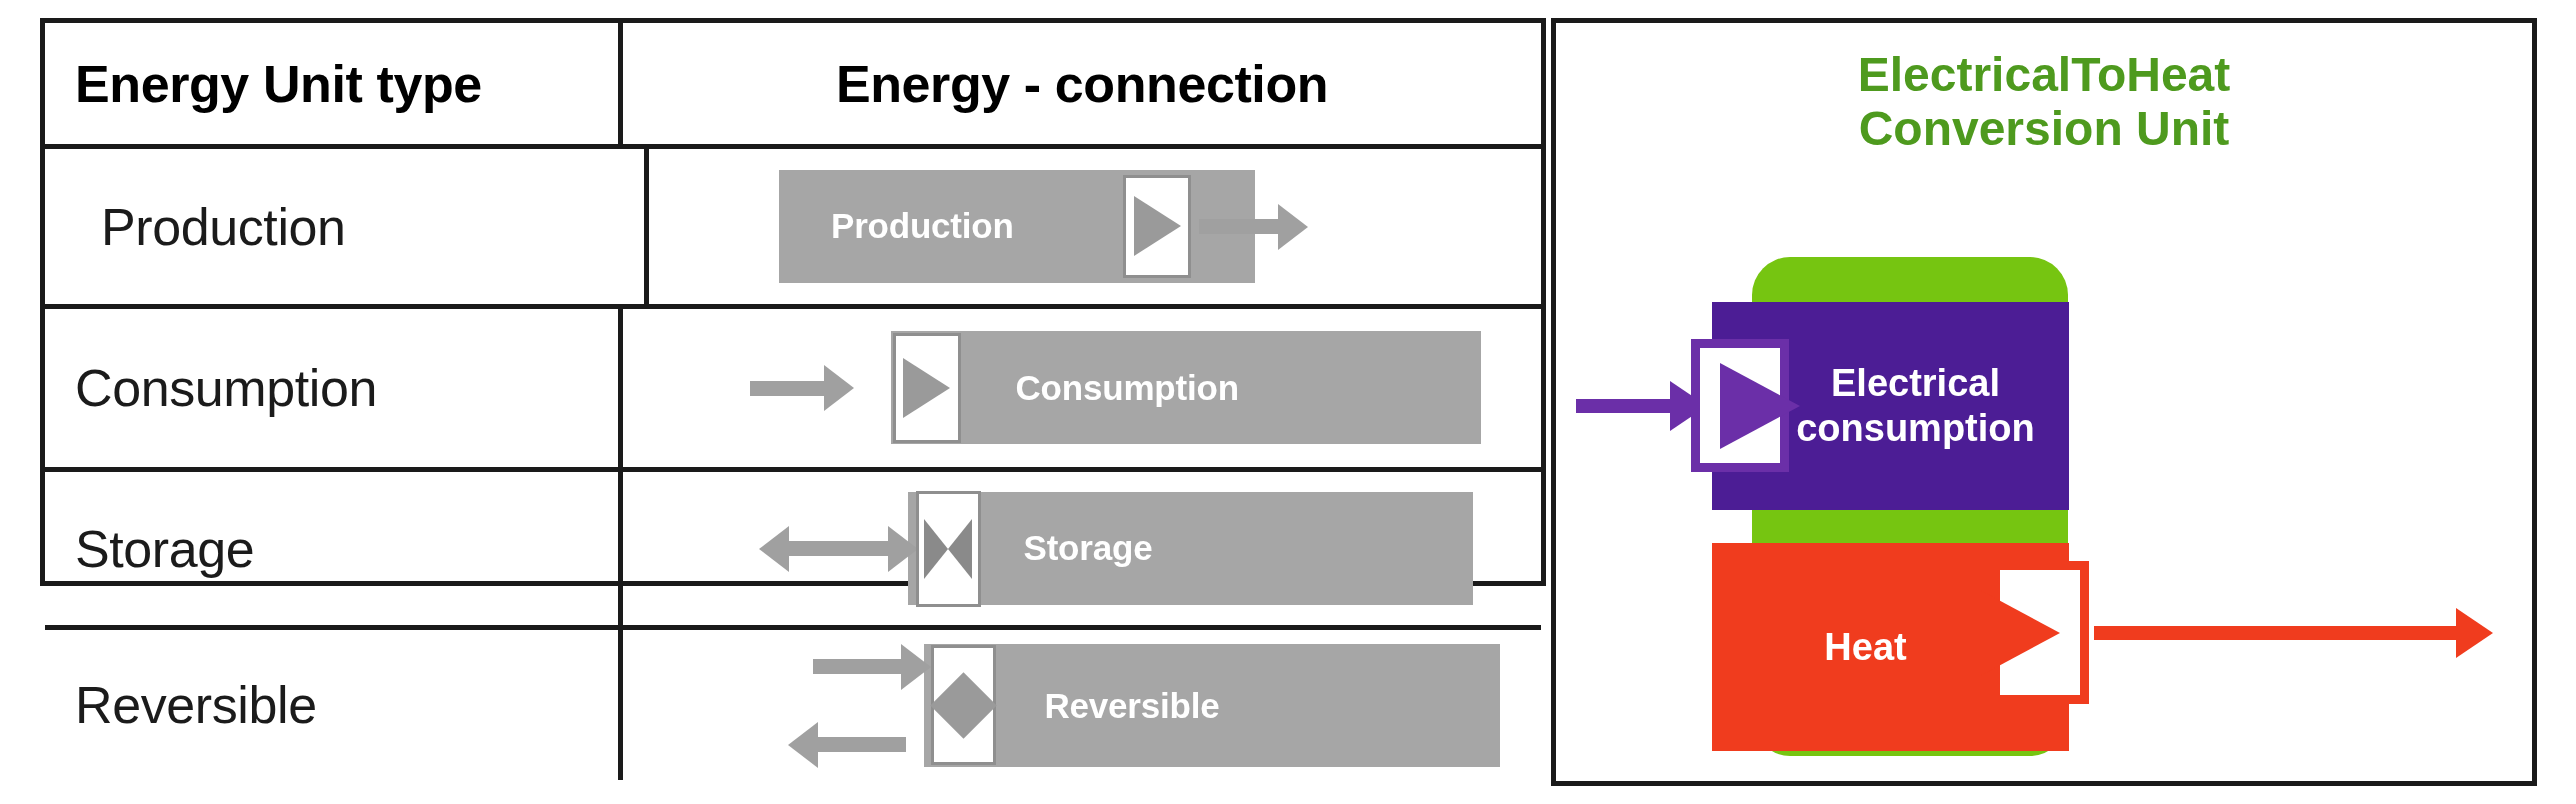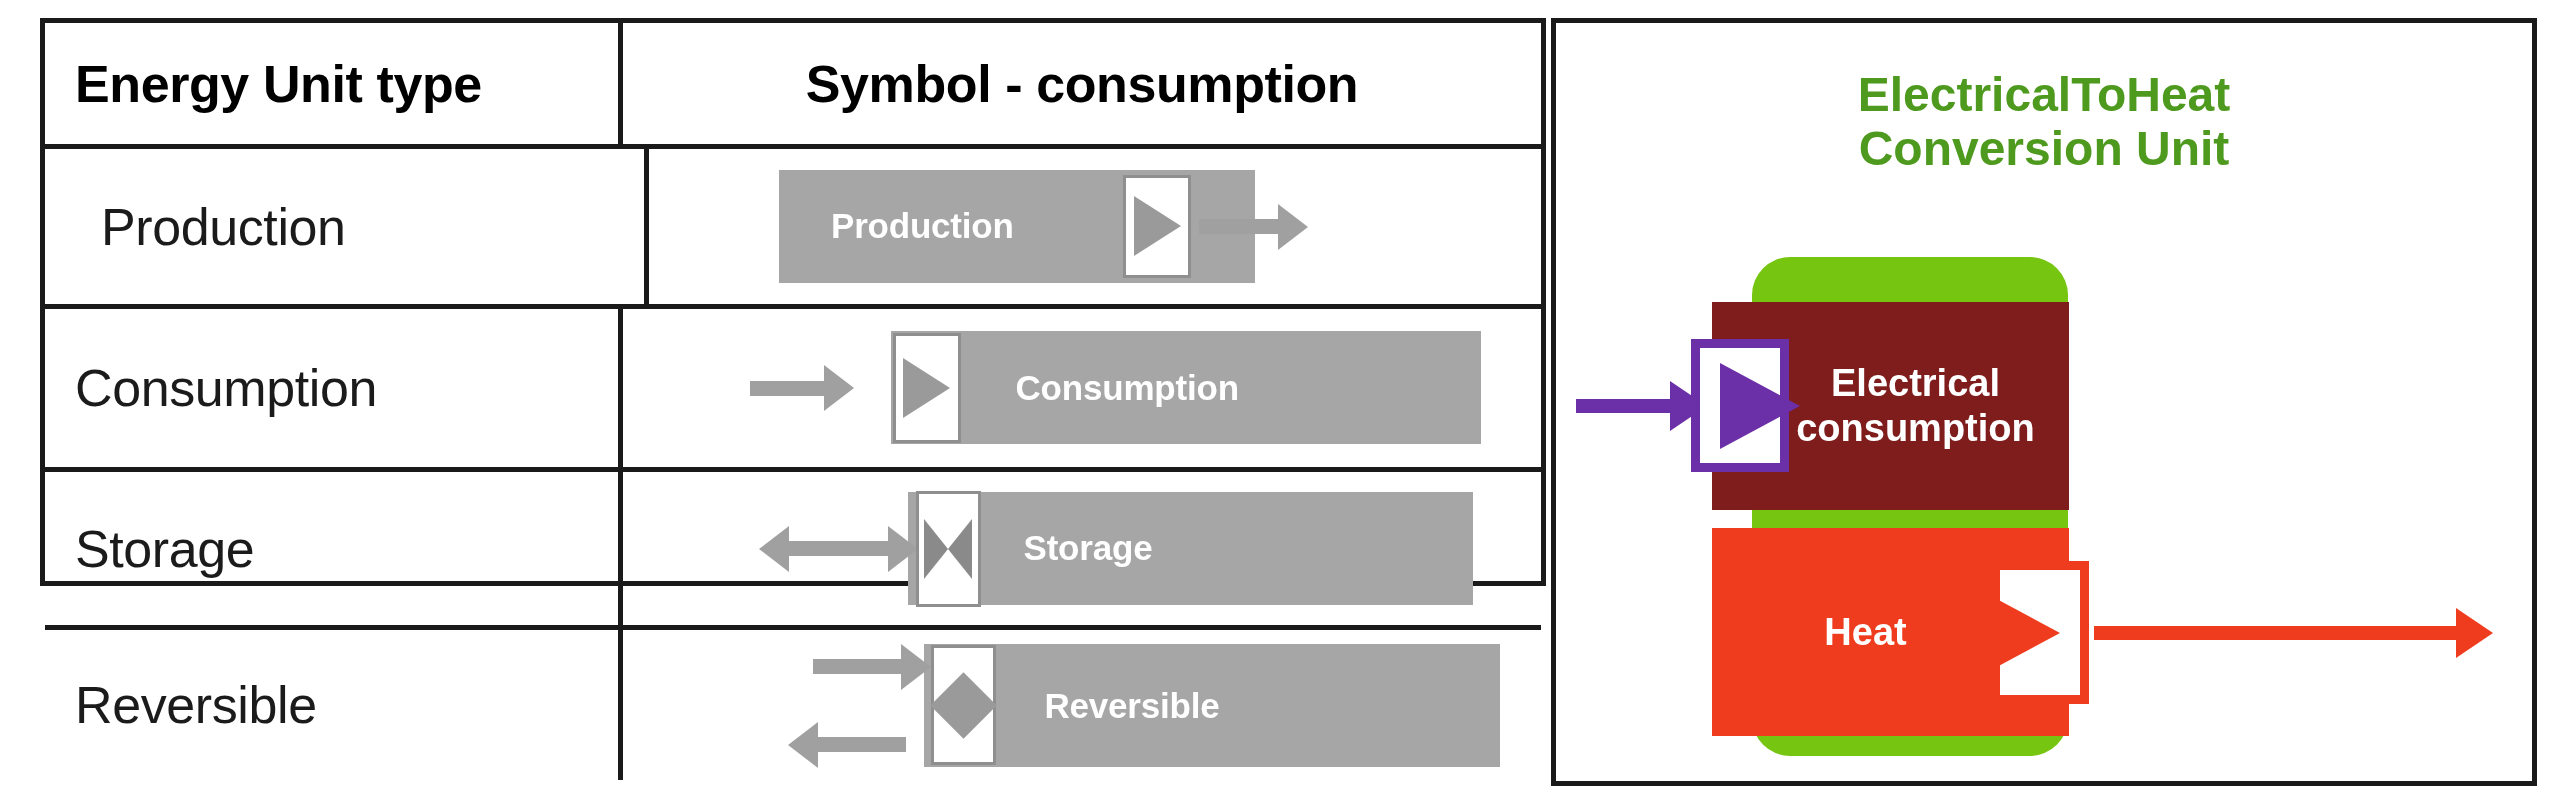--- a/index.html
+++ b/index.html
@@ -192,59 +192,58 @@
     position: absolute;
     top: 25px;
     left: 0;
     width: 100%;
     text-align: center;
     font-size: 48px;
     font-weight: bold;
     color: #4e9a1e;
     line-height: 1.12;
     white-space: pre-line;
-    margin-top: 20px;
   }
 
   .green-container {
     position: absolute;
     left: 196px;
     top: 234px;
     width: 316px;
     height: 499px;
     background: #76c511;
     border-radius: 38px;
     z-index: 1;
   }
 
   .purple-block {
     position: absolute;
     left: 156px;
     top: 279px;
     width: 357px;
     height: 208px;
-    background: #7f1d1d;
+    background: #4c1d95;
     color: #ffffff;
     font-size: 38px;
     font-weight: bold;
     display: flex;
     align-items: center;
     justify-content: center;
     text-align: center;
     line-height: 1.18;
     white-space: pre-line;
     z-index: 3;
     padding-left: 50px;
     box-sizing: border-box;
   }
 
   .red-block {
     position: absolute;
     left: 156px;
-    top: 505px;
+    top: 520px;
     width: 357px;
     height: 208px;
     background: #f03c1e;
     color: #ffffff;
     font-size: 38px;
     font-weight: bold;
     display: flex;
     align-items: center;
     justify-content: center;
     z-index: 3;
@@ -343,21 +342,21 @@
 
 <div id="root">
 
   <div class="table-panel">
 
     <div class="trow header">
       <div class="cell-type">
         <span class="hdr-text">Energy Unit type</span>
       </div>
       <div class="cell-symbol header-cell">
-        <span class="hdr-text">Symbol - consumption</span>
+        <span class="hdr-text">Energy - connection</span>
       </div>
     </div>
 
     <div class="trow r1">
       <div class="cell-type">
         <span class="row-label">Production</span>
       </div>
       <div class="cell-symbol">
         <div class="sym-wrap" style="width:632px;">
           <div class="arrow-g" style="left:420px; top:50%; margin-top:-7.5px; width:81px;"></div>

